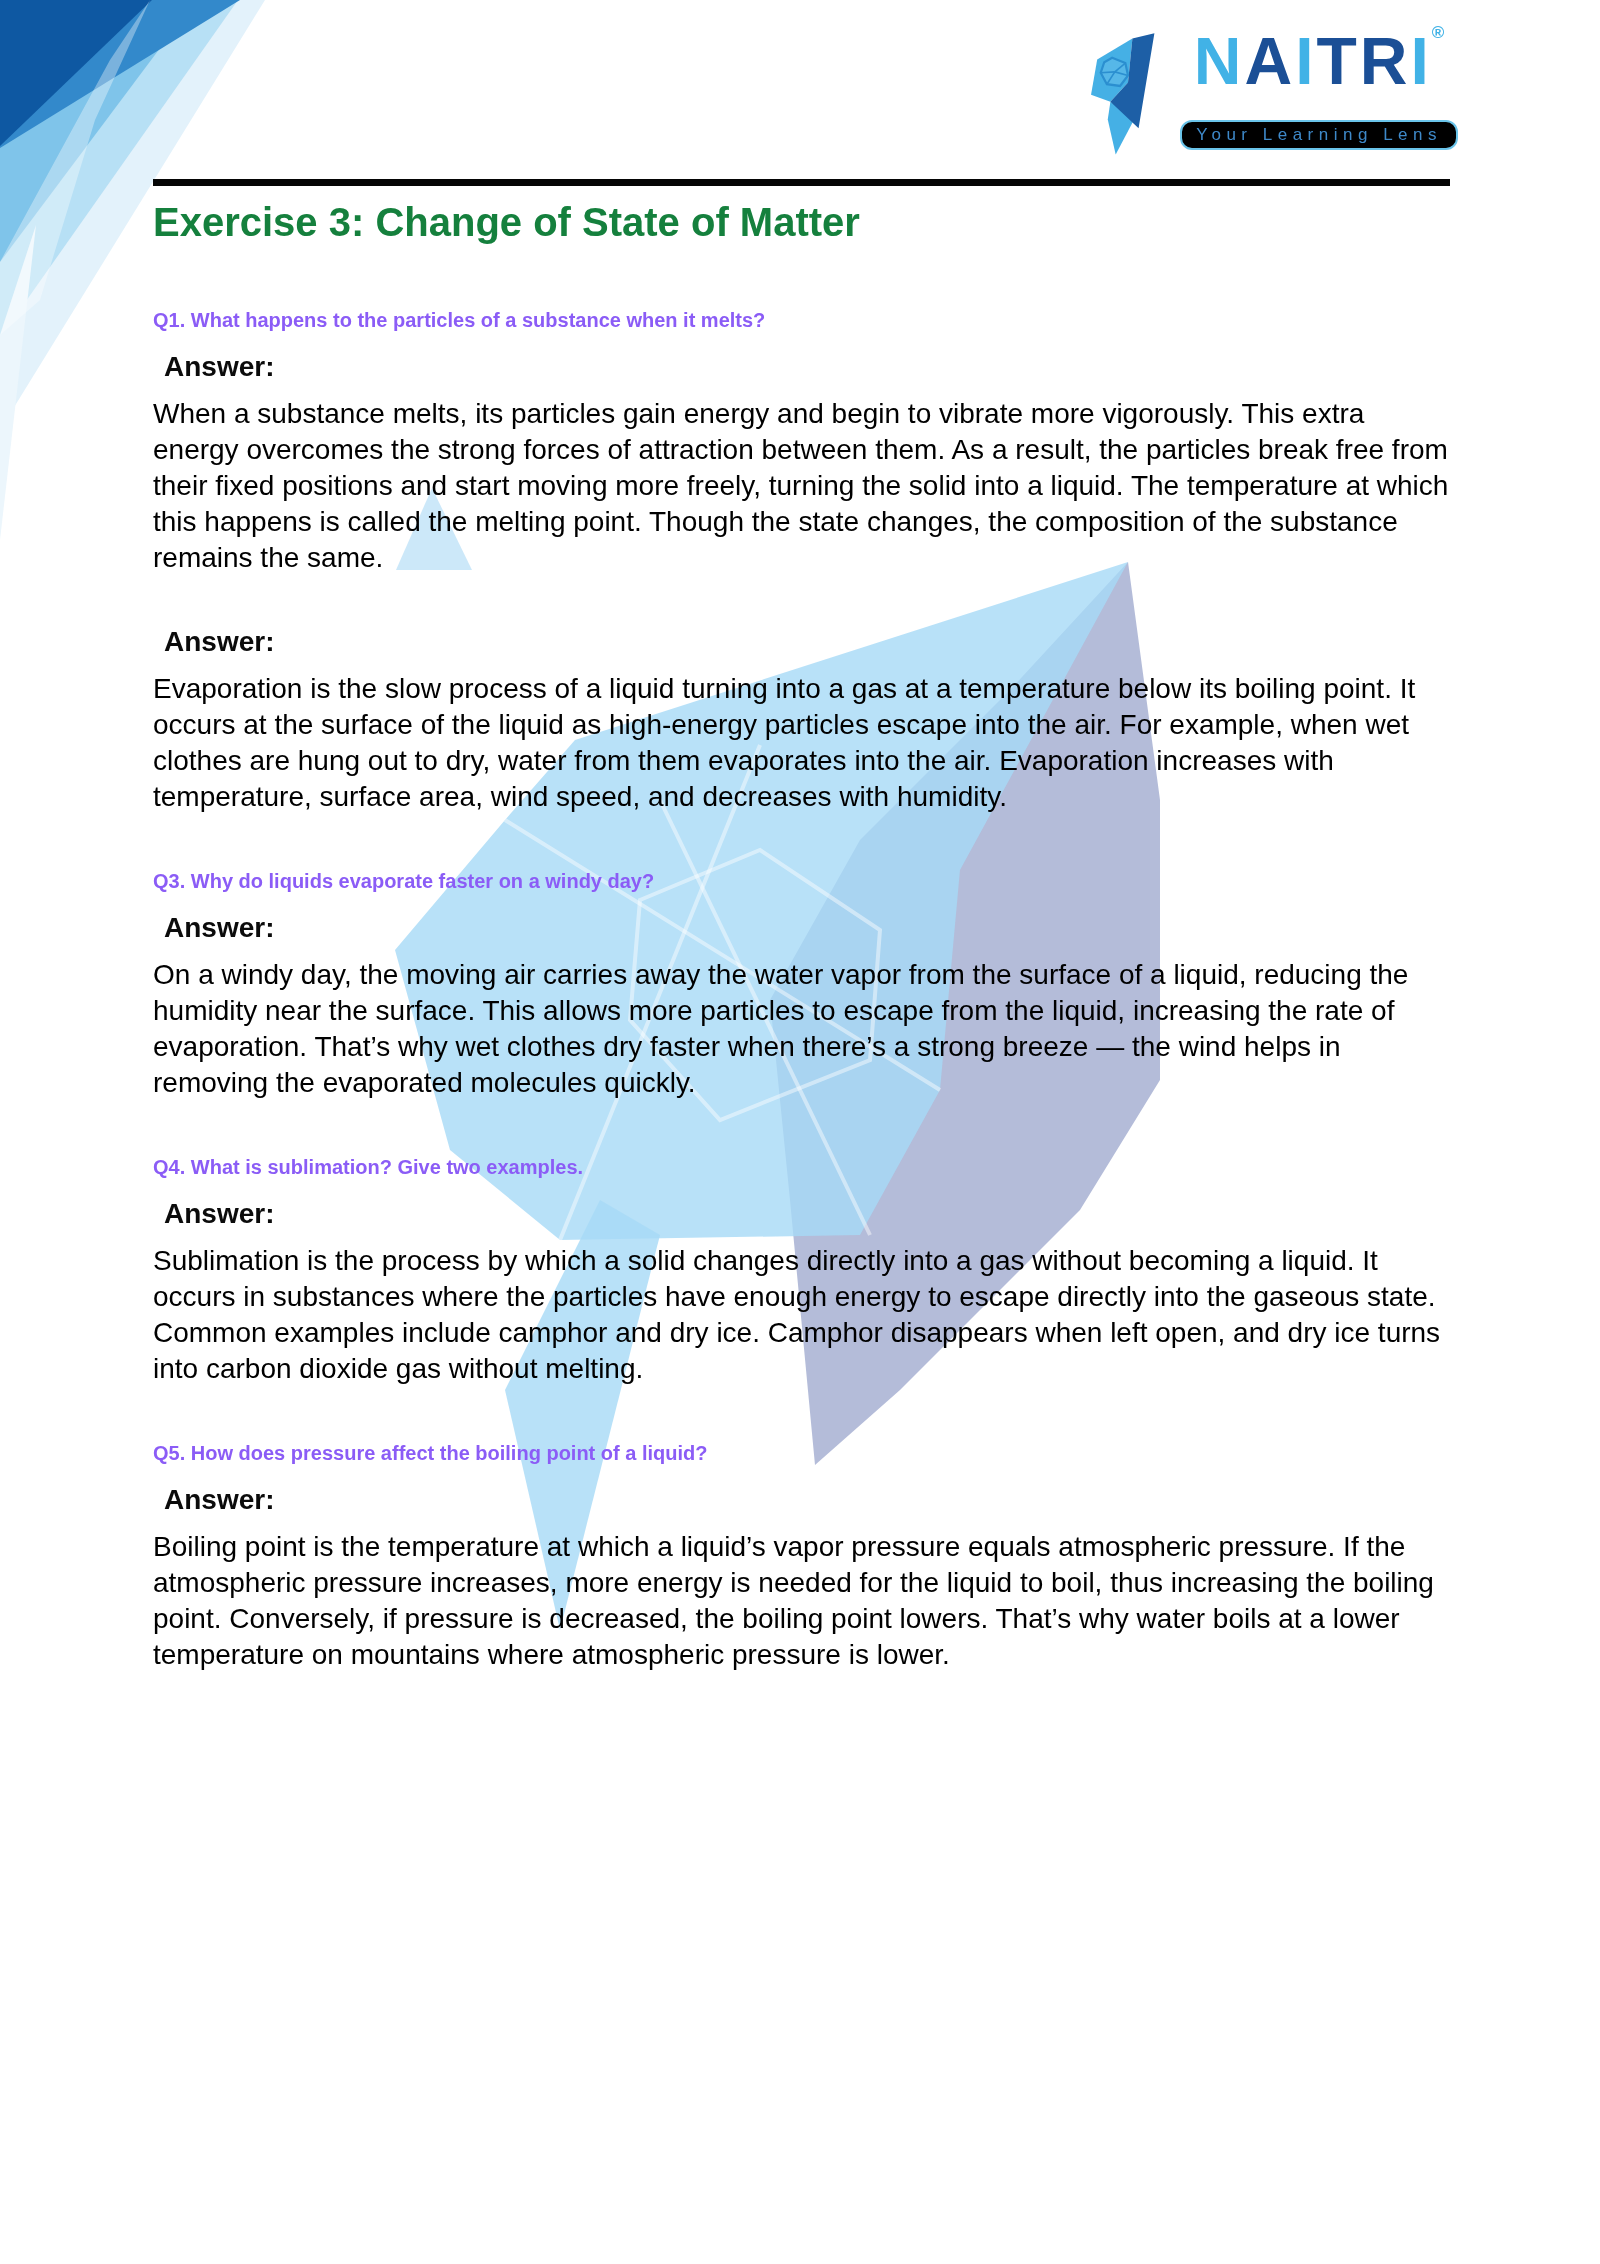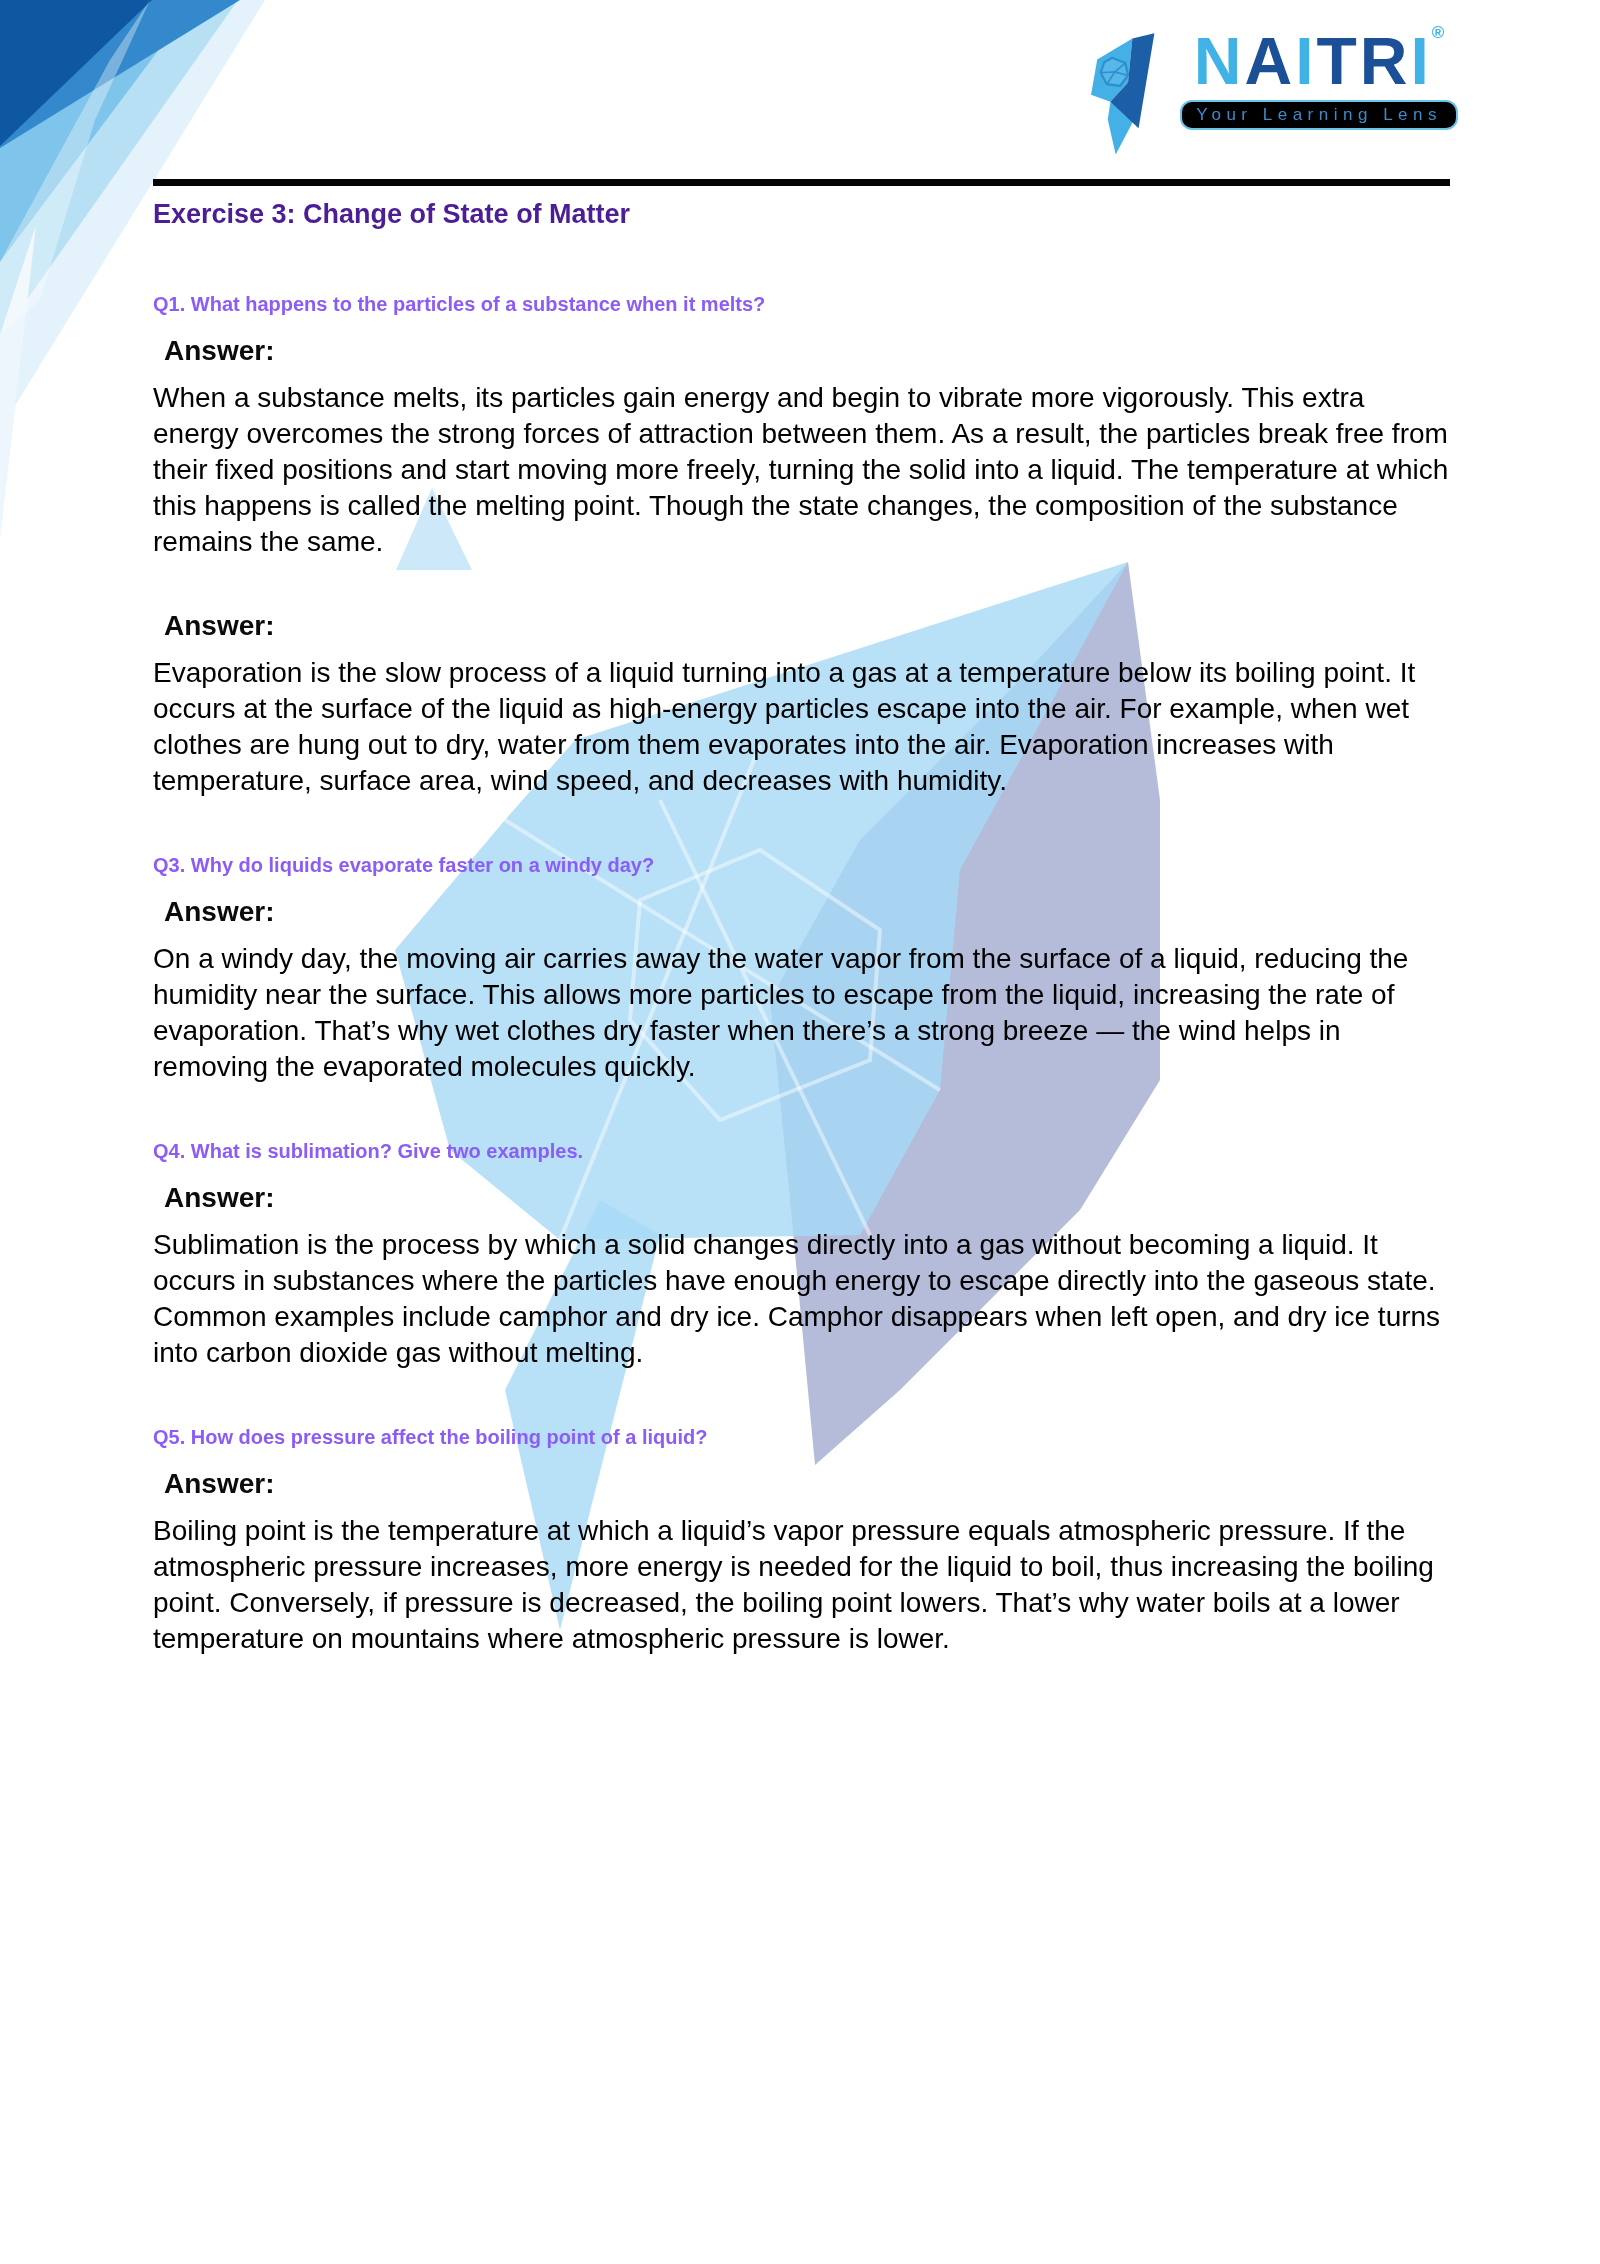--- a/index.html
+++ b/index.html
@@ -19,21 +19,21 @@
   
   .logo{
     position:absolute;
     top:28px;
     right:142px;
     display:flex;
     align-items:flex-start;
     gap:8px;
     z-index:3;
   }
-  .logo-textcol{display:flex;flex-direction:column;align-items:center;}
+  .logo-textcol{display:flex;flex-direction:column;align-items:center;gap:20px;}
   .brand{
     font-size:66px;
     font-weight:bold;
     letter-spacing:3px;
     line-height:1.0;
     white-space:nowrap;
   }
   .lt-light{color:#41b2e6;}
   .lt-dark{color:#1b4f96;}
   .reg{
@@ -67,25 +67,25 @@
     z-index:2;
   }
   .content{
     position:absolute;
     top:198px;
     left:153px;
     width:1297px;
     z-index:2;
   }
   .page-title{
-    font-size:27px;
+    font-size:40px;
     font-weight:bold;
     margin:0 0 56px 0;
     line-height:1.2;
-    color:#4c1d95;
+    color:#15803d;
   }
   .qa{margin:0 0 48px 0;}
   .q-head{
     font-size:20px;
     font-weight:bold;
     line-height:36px;
     margin:0;
     color:#8b5cf6;
   }
   .a-label{

